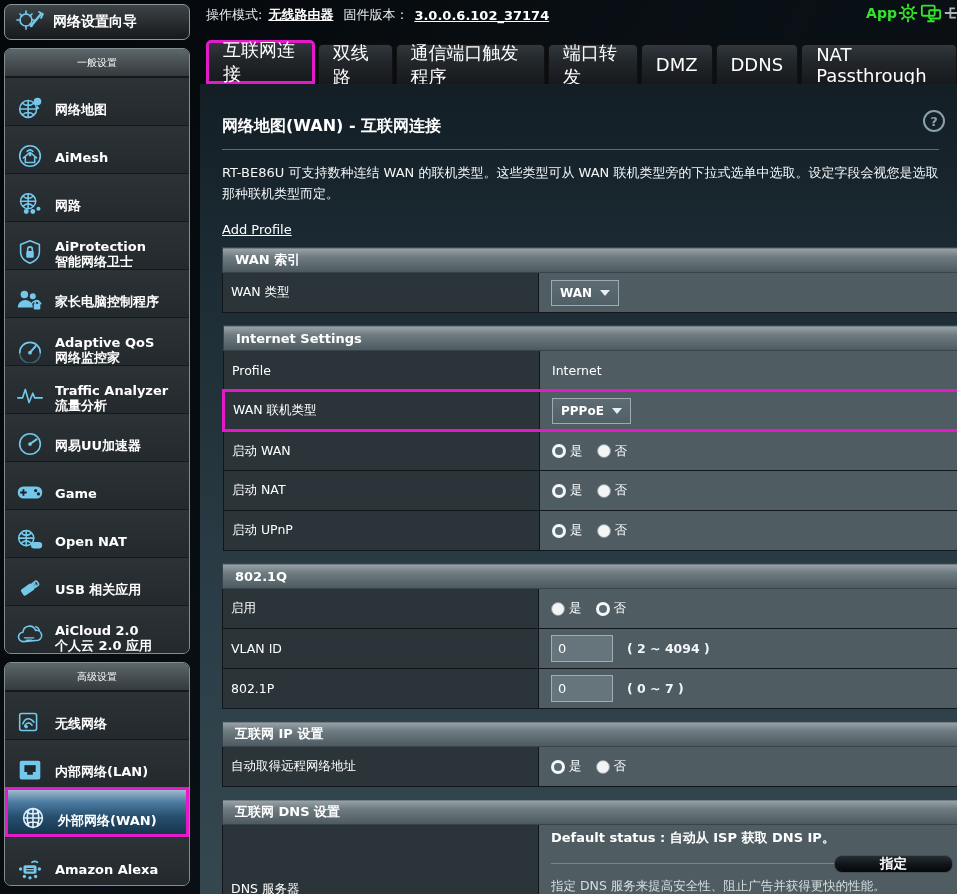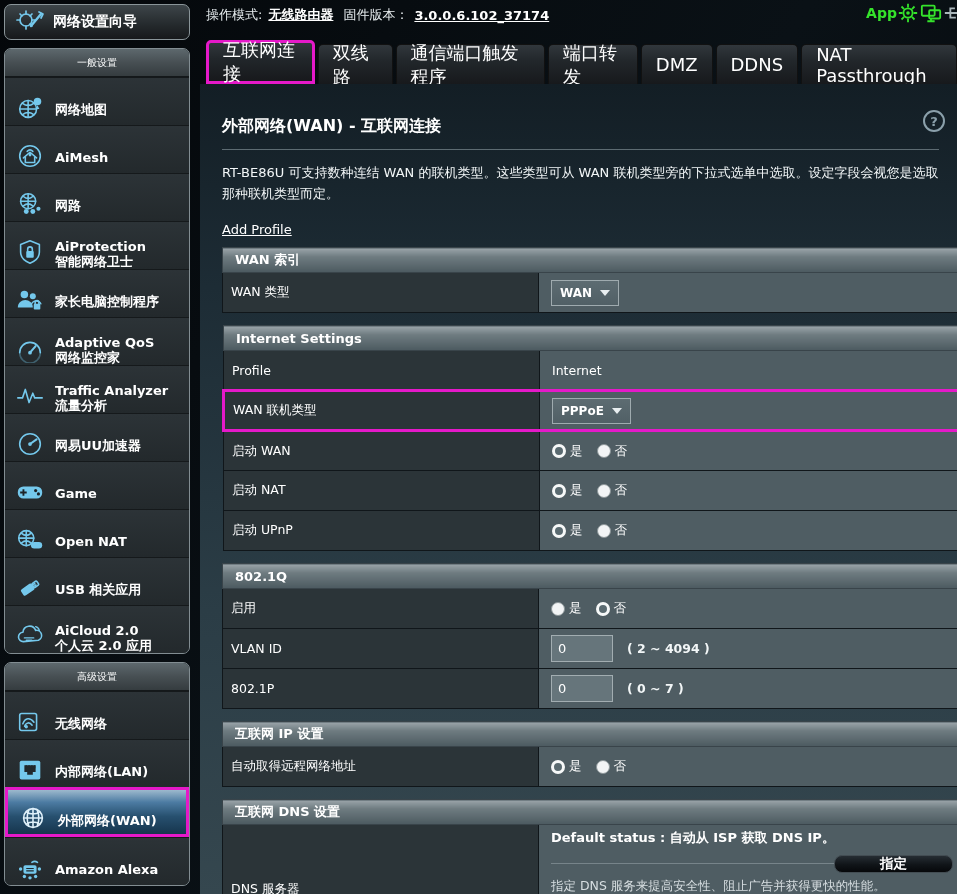--- a/index.html
+++ b/index.html
@@ -332,21 +332,21 @@
     <div class="tab">通信端口触发程序</div>
     <div class="tab">端口转发</div>
     <div class="tab">DMZ</div>
     <div class="tab">DDNS</div>
     <div class="tab">NAT Passthrough</div>
   </div>
 
   <div class="panel">
     <div class="panel-inner">
       <div class="help-circle">?</div>
-      <div class="page-title">外部网络(WAN) - 互联网连接</div>
+      <div class="page-title">网络地图(WAN) - 互联网连接</div>
       <div class="title-divider"></div>
       <div class="desc">RT-BE86U 可支持数种连结 WAN 的联机类型。这些类型可从 WAN 联机类型旁的下拉式选单中选取。设定字段会视您是选取那种联机类型而定。</div>
       <a class="add-profile">Add Profile</a>
 
       
       <table class="cfg">
         <tbody>
             <tr>
               <th class="sec-head" colspan="2">WAN 索引</th>
             </tr>

